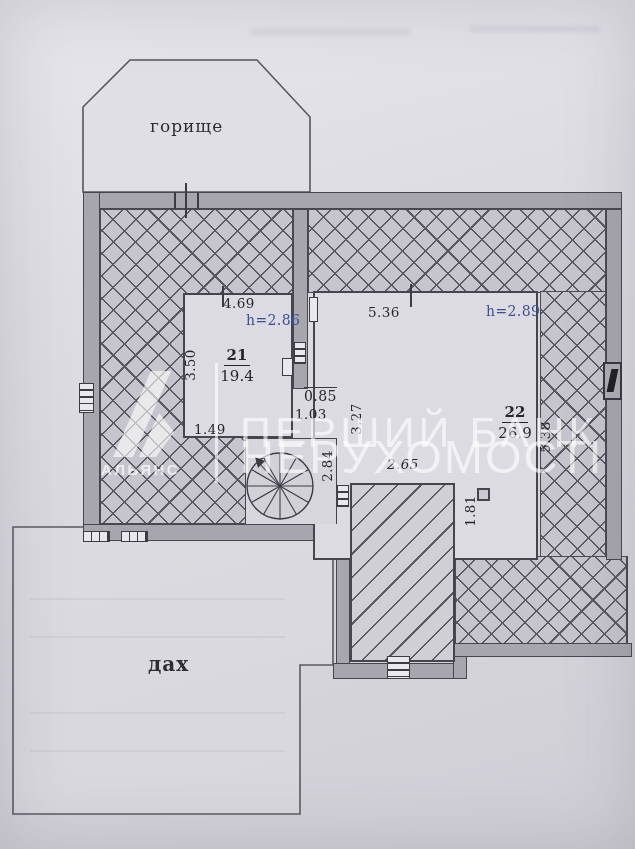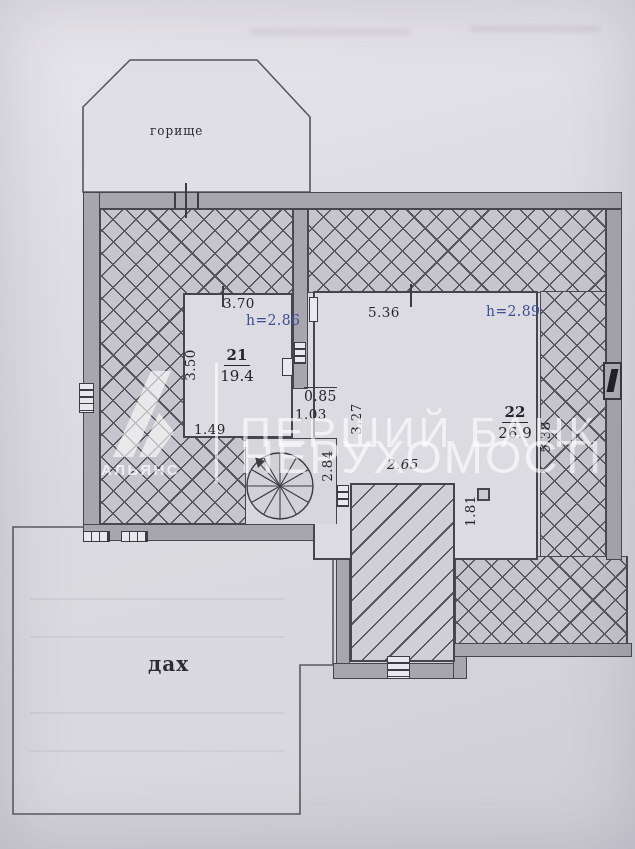--- a/index.html
+++ b/index.html
@@ -37,21 +37,21 @@
 <body>
 
 <div class="page">
 
   <div class="smudge" style="left:250px;top:29px;width:160px;height:6px;"></div>
   <div class="smudge" style="left:470px;top:26px;width:130px;height:6px;"></div>
 
   <svg class="abs" style="left:78px;top:55px;" width="240" height="142" viewBox="0 0 240 142">
     <polygon points="5,137 5,52 52,5 179,5 232,62 232,137" fill="#e0dfe5" stroke="#56565e" stroke-width="1.6"></polygon>
   </svg>
-  <div class="area-label" style="left:150px;top:116px;font-size:12px;letter-spacing:1px;margin-top:8px;">горище</div>
+  <div class="area-label" style="left:150px;top:116px;font-size:17px;letter-spacing:1px;">горище</div>
 
   <svg class="abs" style="left:8px;top:520px;" width="335" height="302" viewBox="0 0 335 302">
     <path d="M 5 7 L 325 7 L 325 145 L 292 145 L 292 294 L 5 294 Z" fill="rgba(222,221,227,0.45)" stroke="#5a5a62" stroke-width="1.6"></path>
   </svg>
   <div class="bleedrow" style="left:30px;top:598px;width:255px;"></div>
   <div class="bleedrow" style="left:30px;top:636px;width:255px;"></div>
   <div class="bleedrow" style="left:30px;top:712px;width:255px;"></div>
   <div class="bleedrow" style="left:30px;top:750px;width:255px;"></div>
   <div class="area-label" style="left:148px;top:652px;font-size:20px;font-weight:bold;letter-spacing:1px;">дах</div>
 
@@ -118,21 +118,21 @@
 
   <div class="frac" style="left:214px;top:346px;width:46px;">
     <span class="n">21</span>
     <span class="d">19.4</span>
   </div>
   <div class="frac" style="left:468px;top:403px;width:46px;margin-left:24px;">
     <span class="n">22</span>
     <span class="d">26.9</span>
   </div>
 
-  <span class="dim" style="left:223px;top:295px;">3.70</span>
+  <span class="dim" style="left:223px;top:295px;">4.69</span>
   <span class="dim hdim" style="left:246px;top:312px;">h=2.86</span>
   <span class="dim" style="left:368px;top:296px;margin-top:8px;">5.36</span>
   <span class="dim hdim" style="left:486px;top:303px;">h=2.89</span>
   <span class="dim dimv" style="left:172px;top:357px;">3.50</span>
   <span class="dim" style="left:194px;top:421px;">1.49</span>
   <span class="dim" style="left:304px;top:387px;font-size:14px;border-top:1.3px solid #3c3c44;">0.85</span>
   <span class="dim" style="left:295px;top:406px;">1.03</span>
   <span class="dim dimv" style="left:338px;top:411px;">3.27</span>
   <span class="dim dimv" style="left:309px;top:458px;">2.84</span>
   <span class="dim" style="left:387px;top:456px;font-style:italic;">2.65</span>

